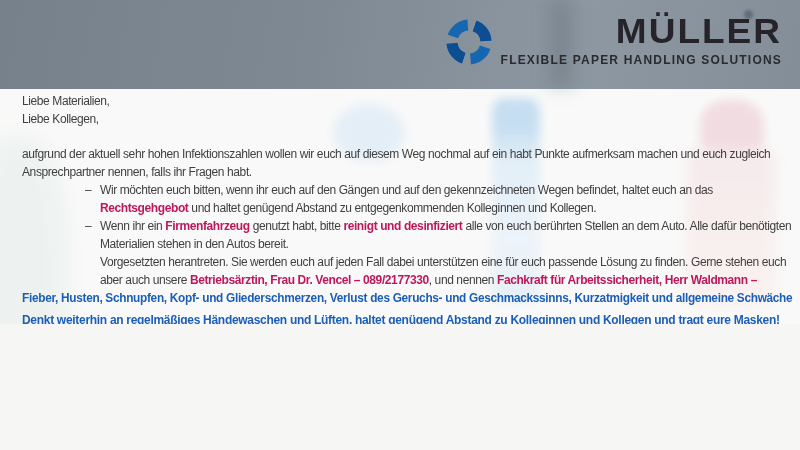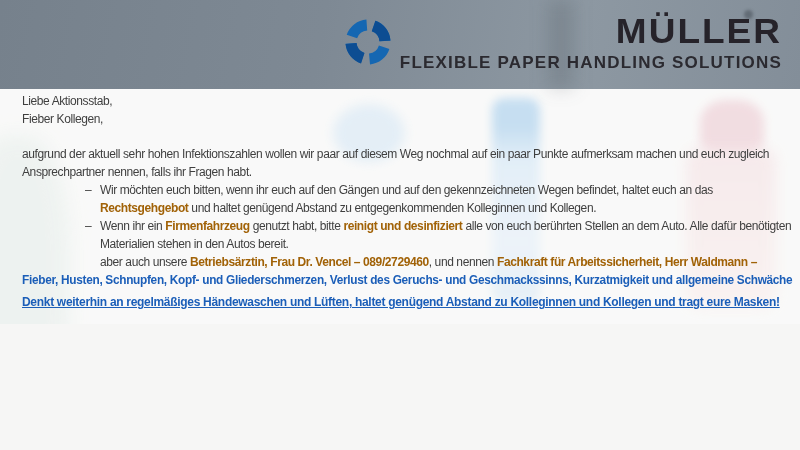--- a/index.html
+++ b/index.html
@@ -33,36 +33,36 @@
   .banner .dot    { position:absolute; left:744px; top:10px; width:9px; height:9px; border-radius:50%; background:rgba(35,40,50,.35); filter:blur(1.5px); }
 
   .logo { position:absolute; top:12px; right:18px; display:flex; align-items:flex-start; }
   .logo svg { margin-top:4px; }
   .logo-text { display:flex; flex-direction:column; align-items:flex-end; margin-left:6px; }
   .brand-name {
     font-size:37px; font-weight:bold; letter-spacing:2px; line-height:1;
     color:#26232a; transform:scaleY(.96); white-space:nowrap;
   }
   .brand-tagline {
-    font-size:17px; font-weight:bold; letter-spacing:1.2px; margin-top:4px;
+    font-size:12px; font-weight:bold; letter-spacing:1.2px; margin-top:4px;
     color:#2b2a30; white-space:nowrap;
   }
 
   
   .content {
     position:absolute; left:22px; top:92px; width:770px;
     color:#3f3f3f; font-size:12px; letter-spacing:-0.4px; z-index:3;
   }
   .line { position:relative; height:18px; line-height:18px; white-space:nowrap; transform-origin:0 50%; }
   .line.blank { height:17px; }
   .line.bullet, .line.cont { padding-left:78px; }
   .line.bullet::before { content:"–"; position:absolute; left:63px; color:#3f3f3f; }
   .line.accent { color:#1b5eb8; font-weight:bold; letter-spacing:-0.3px; }
   .line.gap { margin-top:4px;text-decoration:underline; }
-  .em { color:#a16207; font-weight:bold; }
+  .em { color:#be185d; font-weight:bold; }
 
   .signoff {
     position:absolute; top:394px; right:26px; z-index:4;
     font-size:33px; font-weight:600; color:#8b5cf6; letter-spacing:0;
   }
   .caption {
     position:absolute; top:433px; right:30px; z-index:4;
     font-size:9px; color:#8d8d8d; letter-spacing:0;text-align:center;
   }
 </style>
@@ -96,41 +96,42 @@
       </svg>
       <div class="logo-text">
         <div class="brand-name">MÜLLER</div>
         <div class="brand-tagline">FLEXIBLE PAPER HANDLING SOLUTIONS</div>
       </div>
     </div>
   </div>
 
   <div class="content">
 
-      <div class="line"><span>Liebe Aktionsstab,</span></div>
+      <div class="line"><span>Liebe Materialien,</span></div>
 
-      <div class="line"><span>Fieber Kollegen,</span></div>
+      <div class="line"><span>Liebe Kollegen,</span></div>
 
       <div class="line blank"></div>
 
-      <div class="line"><span>aufgrund der aktuell sehr hohen Infektionszahlen  wollen wir paar auf diesem Weg nochmal auf ein paar Punkte aufmerksam machen und euch zugleich</span></div>
+      <div class="line"><span>aufgrund der aktuell sehr hohen Infektionszahlen  wollen wir euch auf diesem Weg nochmal auf ein habt Punkte aufmerksam machen und euch zugleich</span></div>
 
       <div class="line"><span>Ansprechpartner nennen, falls ihr Fragen habt.</span></div>
 
       <div class="line bullet"><span>Wir möchten euch bitten, wenn ihr euch auf den Gängen und auf den gekennzeichneten Wegen befindet,  haltet euch an das</span></div>
 
       <div class="line cont"><span class="em">Rechtsgehgebot</span><span> und haltet genügend Abstand zu entgegenkommenden Kolleginnen und Kollegen.</span></div>
 
       <div class="line bullet"><span>Wenn ihr ein </span><span class="em">Firmenfahrzeug</span><span> genutzt habt, bitte </span><span class="em">reinigt und desinfiziert</span><span> alle von euch berührten Stellen an dem Auto. Alle dafür benötigten</span></div>
 
       <div class="line cont"><span>Materialien stehen in den Autos bereit.</span></div>
 
 
+      <div class="line cont"><span>Vorgesetzten herantreten. Sie werden euch auf jeden Fall dabei unterstützen eine für euch passende Lösung zu finden. Gerne stehen euch</span></div>
 
-      <div class="line cont"><span>aber auch unsere </span><span class="em">Betriebsärztin, Frau Dr. Vencel – 089/2729460</span><span>, und nennen </span><span class="em">Fachkraft für Arbeitssicherheit, Herr Waldmann –</span></div>
+      <div class="line cont"><span>aber auch unsere </span><span class="em">Betriebsärztin, Frau Dr. Vencel – 089/2177330</span><span>, und nennen </span><span class="em">Fachkraft für Arbeitssicherheit, Herr Waldmann –</span></div>
 
 
 
 
       <div class="line accent" style="transform: scaleX(0.985915);"><span>Fieber, Husten,  Schnupfen, Kopf- und Gliederschmerzen, Verlust des Geruchs- und Geschmackssinns, Kurzatmigkeit und allgemeine Schwäche</span></div>
 
       <div class="line accent gap"><span>Denkt weiterhin an regelmäßiges Händewaschen und Lüften, haltet genügend Abstand zu Kolleginnen und Kollegen und tragt eure Masken!</span></div>
     </div>
 
   <div class="signoff">Bleibt´s gesund!!</div>

